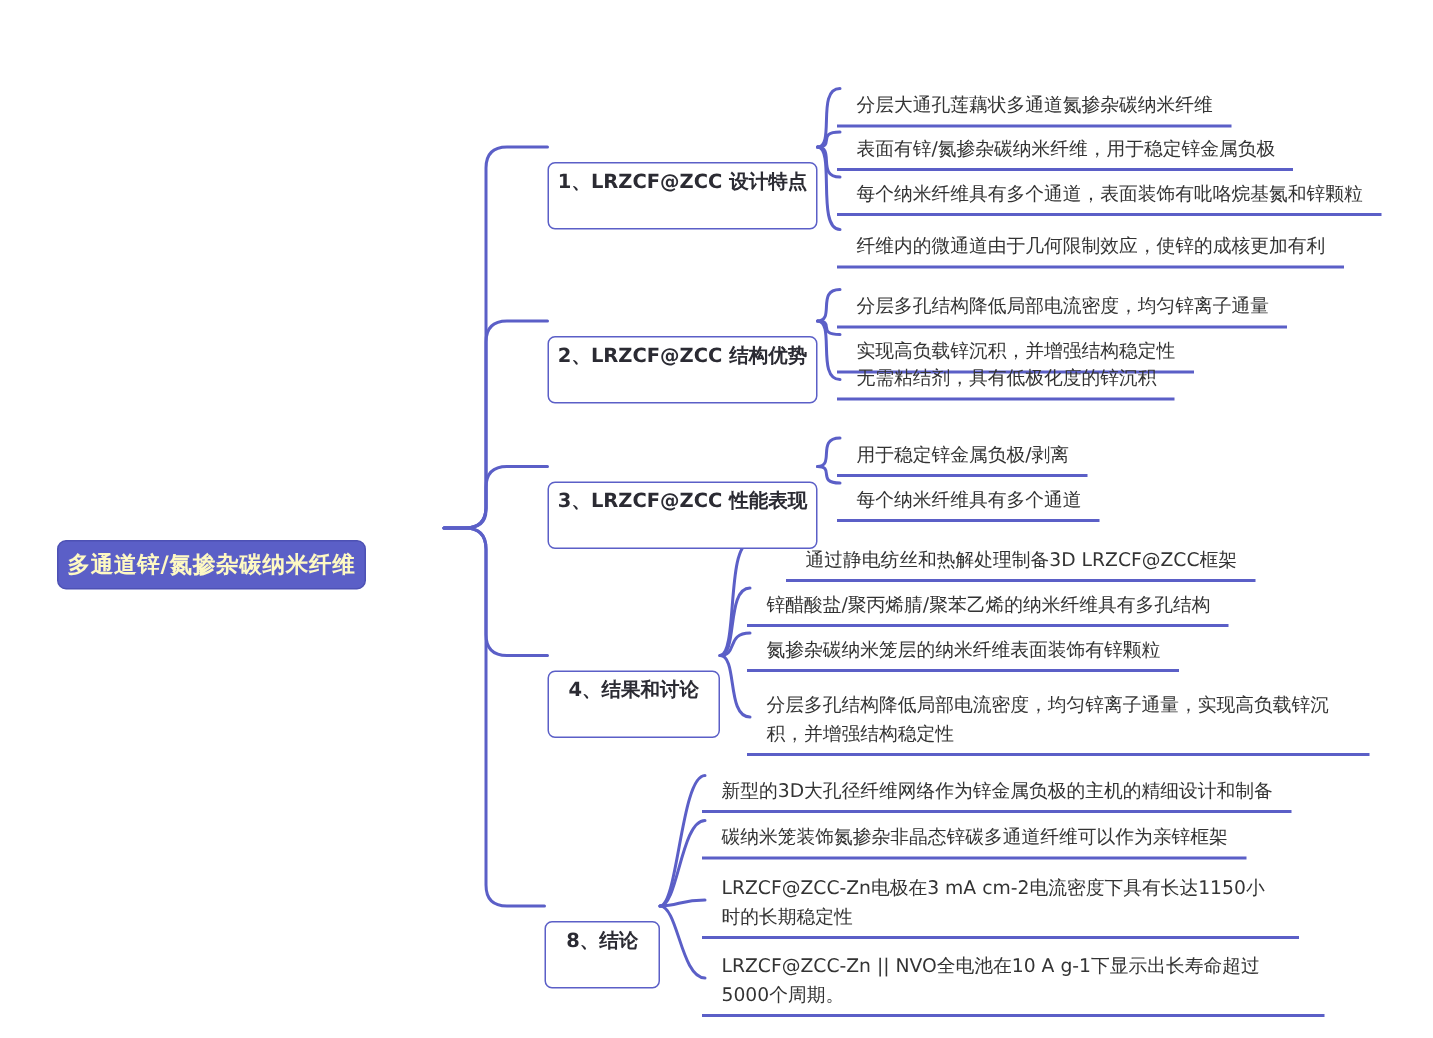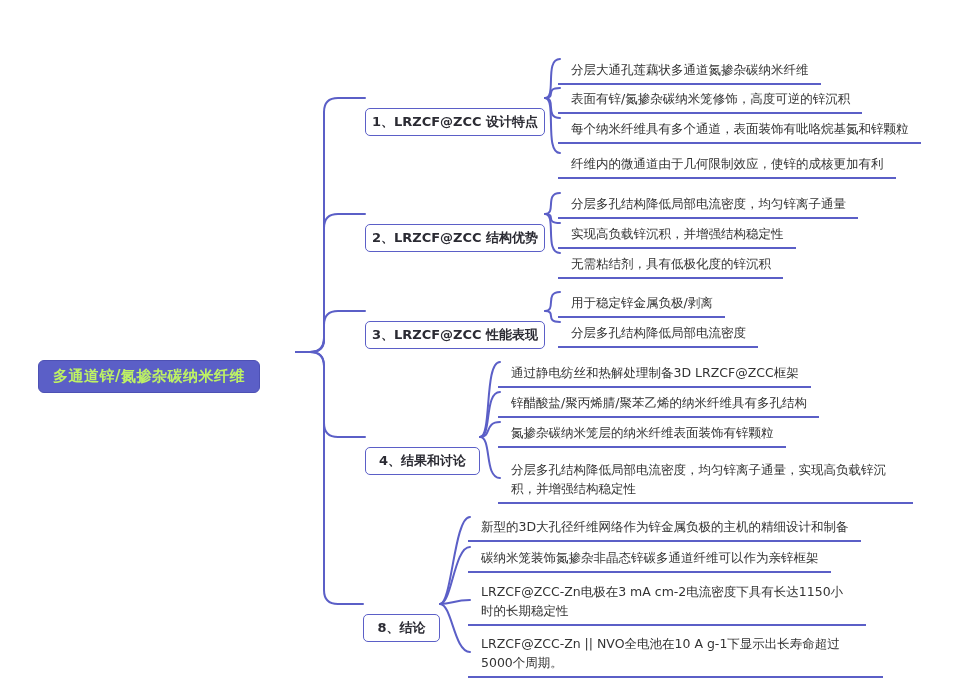--- a/index.html
+++ b/index.html
@@ -2,27 +2,27 @@
 <html><head>
 <meta charset="utf-8">
 <style>
   html,body{margin:0;padding:0;background:#ffffff;}
   body{font-family:"DejaVu Sans","Liberation Sans",sans-serif;}
   #canvas{position:relative;width:955px;height:692px;background:#ffffff;overflow:hidden;}
   #connector-layer{position:absolute;left:0;top:0;z-index:1;}
   #connector-layer path{fill:none;stroke:#5b5fc7;stroke-width:2;stroke-linecap:round;}
   .node{position:absolute;z-index:2;box-sizing:border-box;margin-top:24px;}
   .root-node{
-    left:38px;top:336px;width:222px;height:33px;
+    left:38px;top:336px;width:206px;height:33px;
     background:#5b5fc7;border:1px solid #4d51b4;border-radius:6px;
-    color:#bef264;font-size:15px;font-weight:600;letter-spacing:.5px;
+    color:#fef9c3;font-size:15px;font-weight:600;letter-spacing:.5px;
     text-align:center;line-height:31px;white-space:nowrap;
   }
   .branch-node{
-    height:28px;background:#ffffff;border:1.5px solid #5b5fc7;border-radius:5px;
+    height:45px;background:#ffffff;border:1.5px solid #5b5fc7;border-radius:5px;
     color:#2b2b33;font-size:13px;font-weight:600;text-align:center;line-height:25px;
     white-space:nowrap;
   }
   .leaf-node{
     color:#333333;font-size:12.5px;line-height:19px;
     padding:0 12px 4px 13px;border-bottom:2px solid #5b5fc7;
     white-space:nowrap;
   }
   .leaf-node.wrap{white-space:normal;}
 </style>
@@ -64,32 +64,32 @@
 
   <div class="node root-node">多通道锌/氮掺杂碳纳米纤维</div>
 
   <div class="node branch-node" style="left:365px;top:84px;width:180px;">1、LRZCF@ZCC 设计特点</div>
   <div class="node branch-node" style="left:365px;top:200px;width:180px;">2、LRZCF@ZCC 结构优势</div>
   <div class="node branch-node" style="left:365px;top:297px;width:180px;">3、LRZCF@ZCC 性能表现</div>
   <div class="node branch-node" style="left:365px;top:423px;width:115px;">4、结果和讨论</div>
   <div class="node branch-node" style="left:363px;top:590px;width:77px;">8、结论</div>
 
   <div class="node leaf-node" style="left:558px;top:36px;">分层大通孔莲藕状多通道氮掺杂碳纳米纤维</div>
-  <div class="node leaf-node" style="left:558px;top:65px;">表面有锌/氮掺杂碳纳米笼修饰，高度可逆的锌沉积</div>
+  <div class="node leaf-node" style="left:558px;top:65px;">表面有锌/氮掺杂碳纳米纤维，用于稳定锌金属负极</div>
   <div class="node leaf-node" style="left:558px;top:95px;">每个纳米纤维具有多个通道，表面装饰有吡咯烷基氮和锌颗粒</div>
   <div class="node leaf-node" style="left:558px;top:130px;text-align:right;">纤维内的微通道由于几何限制效应，使锌的成核更加有利</div>
 
   <div class="node leaf-node" style="left:558px;top:170px;">分层多孔结构降低局部电流密度，均匀锌离子通量</div>
   <div class="node leaf-node" style="left:558px;top:200px;text-align:center;">实现高负载锌沉积，并增强结构稳定性</div>
-  <div class="node leaf-node" style="left:558px;top:230px;">无需粘结剂，具有低极化度的锌沉积</div>
+  <div class="node leaf-node" style="left:558px;top:218px;">无需粘结剂，具有低极化度的锌沉积</div>
 
   <div class="node leaf-node" style="left:558px;top:269px;">用于稳定锌金属负极/剥离</div>
-  <div class="node leaf-node" style="left:558px;top:299px;">分层多孔结构降低局部电流密度</div>
+  <div class="node leaf-node" style="left:558px;top:299px;">每个纳米纤维具有多个通道</div>
 
-  <div class="node leaf-node" style="left:498px;top:339px;">通过静电纺丝和热解处理制备3D LRZCF@ZCC框架</div>
+  <div class="node leaf-node" style="left:524px;top:339px;">通过静电纺丝和热解处理制备3D LRZCF@ZCC框架</div>
   <div class="node leaf-node" style="left:498px;top:369px;">锌醋酸盐/聚丙烯腈/聚苯乙烯的纳米纤维具有多孔结构</div>
   <div class="node leaf-node" style="left:498px;top:399px;">氮掺杂碳纳米笼层的纳米纤维表面装饰有锌颗粒</div>
   <div class="node leaf-node wrap" style="left:498px;top:436px;width:415px;">分层多孔结构降低局部电流密度，均匀锌离子通量，实现高负载锌沉积，并增强结构稳定性</div>
 
   <div class="node leaf-node" style="left:468px;top:493px;">新型的3D大孔径纤维网络作为锌金属负极的主机的精细设计和制备</div>
   <div class="node leaf-node" style="left:468px;top:524px;">碳纳米笼装饰氮掺杂非晶态锌碳多通道纤维可以作为亲锌框架</div>
   <div class="node leaf-node wrap" style="left:468px;top:558px;width:398px;">LRZCF@ZCC-Zn电极在3 mA cm-2电流密度下具有长达1150小时的长期稳定性</div>
   <div class="node leaf-node wrap" style="left:468px;top:610px;width:415px;">LRZCF@ZCC-Zn || NVO全电池在10 A g-1下显示出长寿命超过5000个周期。</div>
 
 </div>

